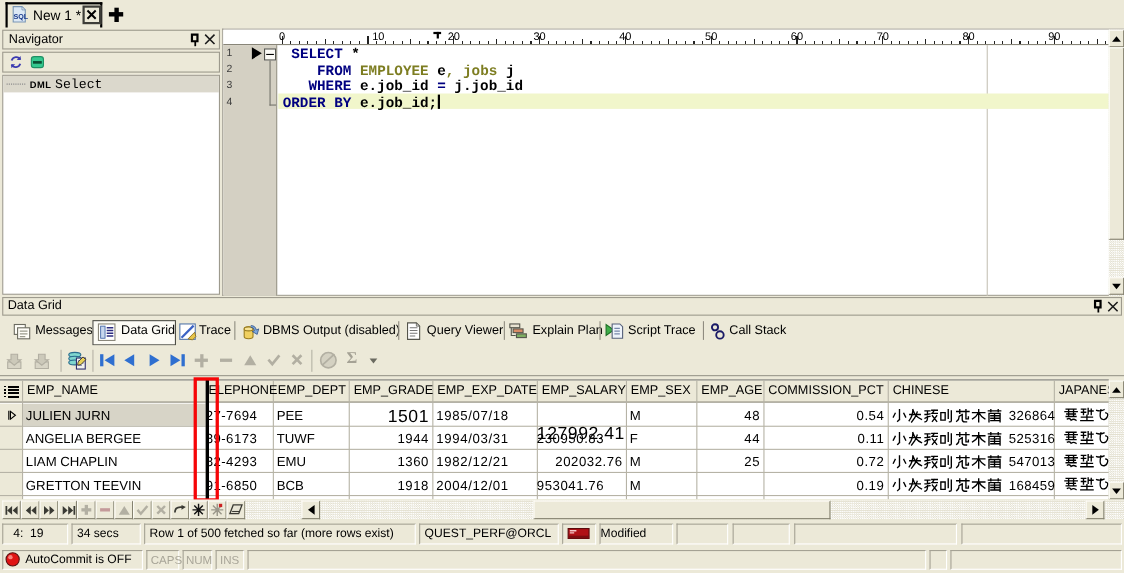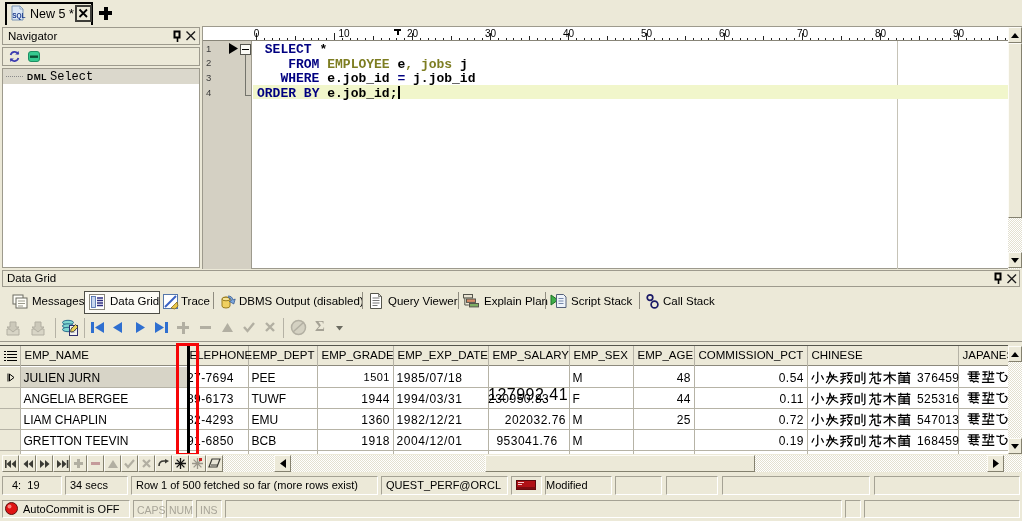--- a/index.html
+++ b/index.html
@@ -9,21 +9,21 @@
 .dith{background-image:repeating-conic-gradient(#fff 0 25%,#e3e0d0 0 50%);background-size:2px 2px}
 .btn{position:absolute;background:#ece9d8;border:1px solid;border-color:#fdfcf7 #84816f #84816f #fdfcf7}
 svg{position:absolute;overflow:visible}
 </style></head><body>
 <div class="a" style="left:5px;top:2px;width:88px;height:23px;background:#ece9d8;border:2px solid #000;border-bottom:none"></div>
 <svg class="a" style="left:10px;top:5px" width="16" height="16" viewBox="0 0 16 16">
 <path d="M2 1 h8 l3 3 v11 h-11 z" fill="#dce8f5" stroke="#7a96b5" stroke-width="1"></path>
 <path d="M10 1 l3 3 h-3 z" fill="#f5f8fb" stroke="#7a96b5" stroke-width="0.8"></path>
 <text x="2.2" y="12.5" font-family="Liberation Sans" font-size="6.5" font-weight="bold" fill="#1a3a8c">SQL</text>
   </svg>
-<div class="a" style="left:30px;top:7px;font-size:12.5px">New 5 *</div>
+<div class="a" style="left:30px;top:7px;font-size:12.5px">New 1 *</div>
 <div class="a" style="left:75px;top:5px;width:17px;height:17px;border:2px solid #3d3d38;background:#ece9d8"></div>
 <svg class="a" style="left:79px;top:9px" width="9" height="9">
     <path d="M0.5 0.5 L8 8 M8 0.5 L0.5 8" stroke="#000" stroke-width="1.8"></path>
   </svg>
 <div class="a" style="left:99px;top:11px;width:13px;height:4px;background:#000"></div>
 <div class="a" style="left:103.5px;top:6.5px;width:4px;height:13px;background:#000"></div>
 <div class="a" style="left:2px;top:27px;width:198px;height:18px;border:1px solid #9d9a8d;background:#ece9d8"></div>
 <div class="a" style="left:8px;top:30px;font-size:11.5px">Navigator</div>
 <svg class="a" style="left:172px;top:30px" width="11" height="13" viewBox="0 0 11 13">
 <path d="M2.5 1.5 h5 v6 h-5 z" fill="none" stroke="#000" stroke-width="2"></path>
@@ -144,21 +144,21 @@
 <rect x="6.5" y="9.5" width="9" height="3.4" fill="#7fae63" stroke="#55554c"></rect>
 <path d="M1.8 4 v7 h4" fill="none" stroke="#55554c"></path>
   </svg>
 <div class="a" style="left:484px;top:295px;font-size:11.5px">Explain Plan</div>
 <div class="a" style="left:545px;top:292px;width:1px;height:17px;background:#8f8c80"></div>
 <svg class="a" style="left:550px;top:293px" width="17" height="16" viewBox="0 0 17 16">
 <path d="M1 2 L1 12 L8 7 Z" fill="#3fae49" stroke="#1d7026"></path>
 <path d="M6.5 1.5 h7 l2.5 2.5 v10.5 h-9.5 z" fill="#eef3fa" stroke="#55607a"></path>
 <path d="M8.5 5.5 h5 M8.5 8 h5 M8.5 10.5 h5" stroke="#7788aa" stroke-width="1"></path>
   </svg>
-<div class="a" style="left:571px;top:295px;font-size:11.5px">Script Stack</div>
+<div class="a" style="left:571px;top:295px;font-size:11.5px">Script Trace</div>
 <div class="a" style="left:639px;top:292px;width:1px;height:17px;background:#8f8c80"></div>
 <svg class="a" style="left:645px;top:294px" width="15" height="15">
     <circle cx="5" cy="3.6" r="2.8" fill="none" stroke="#1a1a66" stroke-width="1.7"></circle>
     <circle cx="9.5" cy="10.5" r="3.4" fill="none" stroke="#1a1a66" stroke-width="1.7"></circle>
   </svg>
 <div class="a" style="left:663px;top:295px;font-size:11.5px">Call Stack</div>
 <div class="a" style="left:0px;top:314px;width:1022px;height:28px;background:#ece9d8;border-bottom:1px solid #9a978b"></div>
 <svg class="a" style="left:5px;top:320px" width="16" height="16" viewBox="0 0 16 16">
 <path d="M2 9 h12 v6 h-12 z" fill="#d8d5c6" stroke="#b2afa2"></path>
 <path d="M5 2 h6 v5 h3 l-6 5 l-6 -5 h3 z" fill="#ccc9ba" stroke="#b2afa2"></path>
@@ -246,21 +246,21 @@
 <div class="a" style="left:637.5px;top:349px;font-size:11.5px">EMP_AGE</div>
 <div class="a" style="left:698.5px;top:349px;font-size:11.5px">COMMISSION_PCT</div>
 <div class="a" style="left:811.5px;top:349px;font-size:11.5px">CHINESE</div>
 <div class="a" style="left:962.5px;top:349px;font-size:11.5px">JAPANESE</div>
 <svg class="a" style="left:7px;top:373px" width="8" height="9">
     <path d="M1 0.5 V8.5 M2.5 1 V8 L7 4.5 Z" fill="none" stroke="#000" stroke-width="1"></path>
   </svg>
 <div class="a" style="left:23.5px;top:371px;font-size:12px;white-space:nowrap">JULIEN JURN</div>
 <div class="a" style="left:187px;top:371px;font-size:12px;letter-spacing:0.4px">27-7694</div>
 <div class="a" style="left:251.5px;top:371px;font-size:12px;white-space:nowrap">PEE</div>
-<div class="a" style="left:317px;top:371px;width:73px;text-align:right;font-size:11px;letter-spacing:0.5px">1501</div>
+<div class="a" style="left:317px;top:371px;width:73px;text-align:right;font-size:16px;letter-spacing:0.5px">1501</div>
 <div class="a" style="left:396.5px;top:371px;font-size:12px;white-space:nowrap;letter-spacing:0.6px">1985/07/18</div>
 <div class="a" style="left:488px;top:386px;width:78px;text-align:center;font-size:16px;letter-spacing:0.5px">127992.41</div>
 <div class="a" style="left:572.5px;top:371px;font-size:12px;white-space:nowrap">M</div>
 <div class="a" style="left:633px;top:371px;width:58px;text-align:right;font-size:12px;letter-spacing:0.5px">48</div>
 <div class="a" style="left:694px;top:371px;width:110px;text-align:right;font-size:12px;letter-spacing:0.5px">0.54</div>
 <svg class="a" style="left:811px;top:370.5px" width="102" height="14" viewBox="0 0 102 13.5">
     <g transform="translate(0.0,0) scale(1.12)">
       <path d="M6 1 V9 M6 9 L4.5 10.5 M2.5 4 L1 7 M9.5 4 L11 7" stroke="#000" stroke-width="1.1" fill="none" stroke-linecap="square"></path>
     </g>
     <g transform="translate(14.4,0) scale(1.12)">
@@ -275,21 +275,21 @@
     <g transform="translate(57.6,0) scale(1.12)">
       <path d="M3.5 1 V4 M8.5 1 V4 M1 2.5 H11 M3 6.5 Q3 9 1 10.5 M3 6.5 L5.5 5 M5.5 5 V9 Q5.5 11 7.5 11 H9 M8.5 5 V8.5 H10.5 V7" stroke="#000" stroke-width="1.1" fill="none" stroke-linecap="square"></path>
     </g>
     <g transform="translate(72.0,0) scale(1.12)">
       <path d="M6 1 V11 M1 3.5 H11 M5.5 4 Q4 7 1 8.5 M6.5 4 Q8 7 11 8.5" stroke="#000" stroke-width="1.1" fill="none" stroke-linecap="square"></path>
     </g>
     <g transform="translate(86.4,0) scale(1.12)">
       <path d="M3 1 V2.5 M9 1 V2.5 M1 2 H11 M1.5 4 H10.5 V11 M1.5 4 V11 M3 6 H9.5 M3 8 H9.5 M3 10 H9.5 M6 4.5 V10" stroke="#000" stroke-width="1.1" fill="none" stroke-linecap="square"></path>
     </g>
   </svg>
-<div class="a" style="left:917px;top:370.5px;font-size:12px;letter-spacing:0.4px">376459</div>
+<div class="a" style="left:917px;top:370.5px;font-size:12px;letter-spacing:0.4px">326864</div>
 <svg class="a" style="left:967px;top:370px" width="45" height="14" viewBox="0 0 45 13.5">
     <g transform="translate(0.0,0) scale(1.12)">
       <path d="M2 1.5 H10 M1 3.5 H11 M2.5 5.5 H9.5 M2 7.5 H10 M4 1.5 V7.5 M8 1.5 V7.5 M3 9.5 Q5 8.5 6 10.5 Q8 9 10 10.5" stroke="#000" stroke-width="1.1" fill="none" stroke-linecap="square"></path>
     </g>
     <g transform="translate(14.4,0) scale(1.12)">
       <path d="M1.5 1.5 H5 M1.5 4 H5 M3.2 1.5 V6 M7 1 V5.5 M9.5 1.5 V6 M7 3 H11 M1.5 8 H10.5 M6 6.5 V10 M1 10.8 H11" stroke="#000" stroke-width="1.1" fill="none" stroke-linecap="square"></path>
     </g>
     <g transform="translate(28.8,0) scale(1.12)">
       <path d="M1 2.5 Q4 3.5 7 2 M4.5 2 Q3 8 5 9.5 Q8 11 9.5 8 Q11 5 8.5 4.5" stroke="#000" stroke-width="1.1" fill="none" stroke-linecap="square"></path>
     </g>
@@ -380,21 +380,21 @@
     </g>
     <g transform="translate(28.8,0) scale(1.12)">
       <path d="M1 2.5 Q4 3.5 7 2 M4.5 2 Q3 8 5 9.5 Q8 11 9.5 8 Q11 5 8.5 4.5" stroke="#000" stroke-width="1.1" fill="none" stroke-linecap="square"></path>
     </g>
   </svg>
 <div class="a" style="left:23.5px;top:434px;font-size:12px;white-space:nowrap">GRETTON TEEVIN</div>
 <div class="a" style="left:187px;top:434px;font-size:12px;letter-spacing:0.4px">91-6850</div>
 <div class="a" style="left:251.5px;top:434px;font-size:12px;white-space:nowrap">BCB</div>
 <div class="a" style="left:317px;top:434px;width:73px;text-align:right;font-size:12px;letter-spacing:0.5px">1918</div>
 <div class="a" style="left:396.5px;top:434px;font-size:12px;white-space:nowrap;letter-spacing:0.6px">2004/12/01</div>
-<div class="a" style="left:488px;top:434px;width:78px;text-align:center;font-size:12px;letter-spacing:0.5px">953041.76</div>
+<div class="a" style="left:488px;top:434px;width:78px;text-align:left;font-size:12px;letter-spacing:0.5px">953041.76</div>
 <div class="a" style="left:572.5px;top:434px;font-size:12px;white-space:nowrap">M</div>
 <div class="a" style="left:633px;top:454px;width:58px;font-size:12px;letter-spacing:0.5px">36</div>
 <div class="a" style="left:694px;top:434px;width:110px;text-align:right;font-size:12px;letter-spacing:0.5px">0.19</div>
 <svg class="a" style="left:811px;top:433.5px" width="102" height="14" viewBox="0 0 102 13.5">
     <g transform="translate(0.0,0) scale(1.12)">
       <path d="M6 1 V9 M6 9 L4.5 10.5 M2.5 4 L1 7 M9.5 4 L11 7" stroke="#000" stroke-width="1.1" fill="none" stroke-linecap="square"></path>
     </g>
     <g transform="translate(14.4,0) scale(1.12)">
       <path d="M4 1 Q4 6 1 10 M4 1 Q6 7 11 9 M1.5 5 H10 M7.5 3 Q6 8 3 11" stroke="#000" stroke-width="1.1" fill="none" stroke-linecap="square"></path>
     </g>

